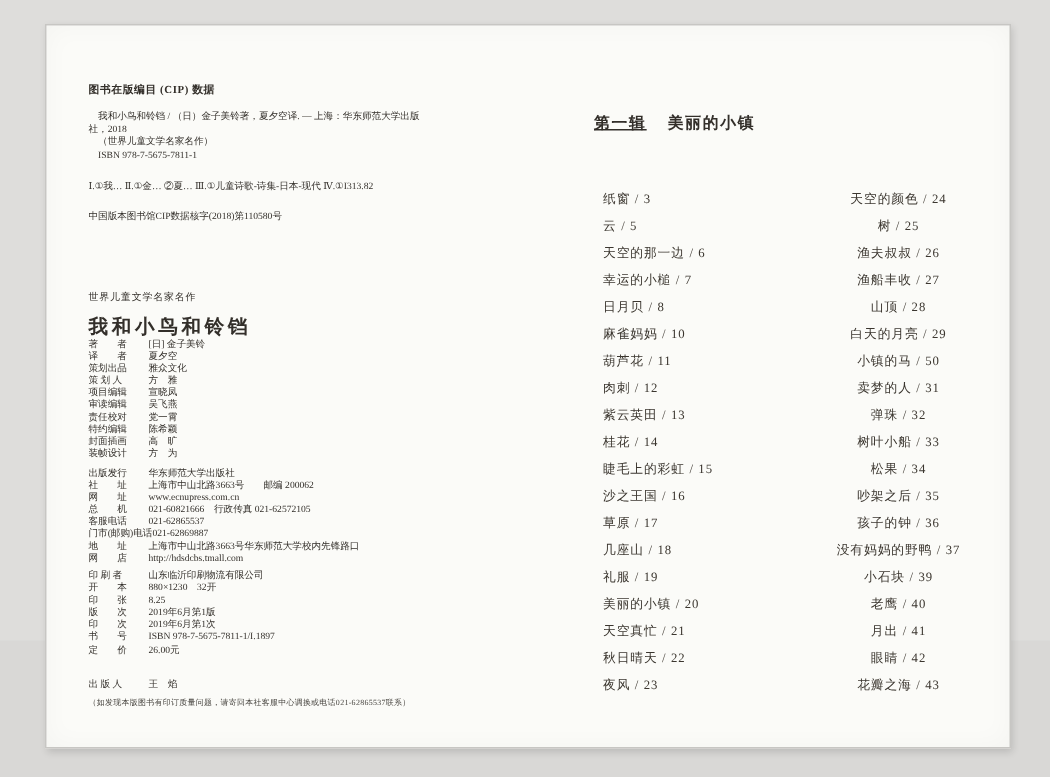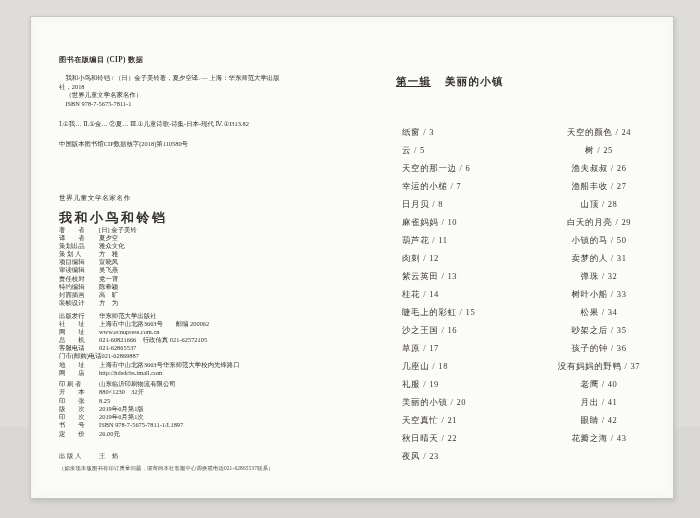--- a/index.html
+++ b/index.html
@@ -351,20 +351,23 @@
           </div>
 
           <div class="toc-entry">
             <span>孩子的钟</span><span class="sep">/</span><span>36</span>
           </div>
 
           <div class="toc-entry">
             <span>没有妈妈的野鸭</span><span class="sep">/</span><span>37</span>
           </div>
 
+          <div class="toc-entry">
+            <span>小石块</span><span class="sep">/</span><span>39</span>
+          </div>
 
           <div class="toc-entry">
             <span>老鹰</span><span class="sep">/</span><span>40</span>
           </div>
 
           <div class="toc-entry">
             <span>月出</span><span class="sep">/</span><span>41</span>
           </div>
 
           <div class="toc-entry">

